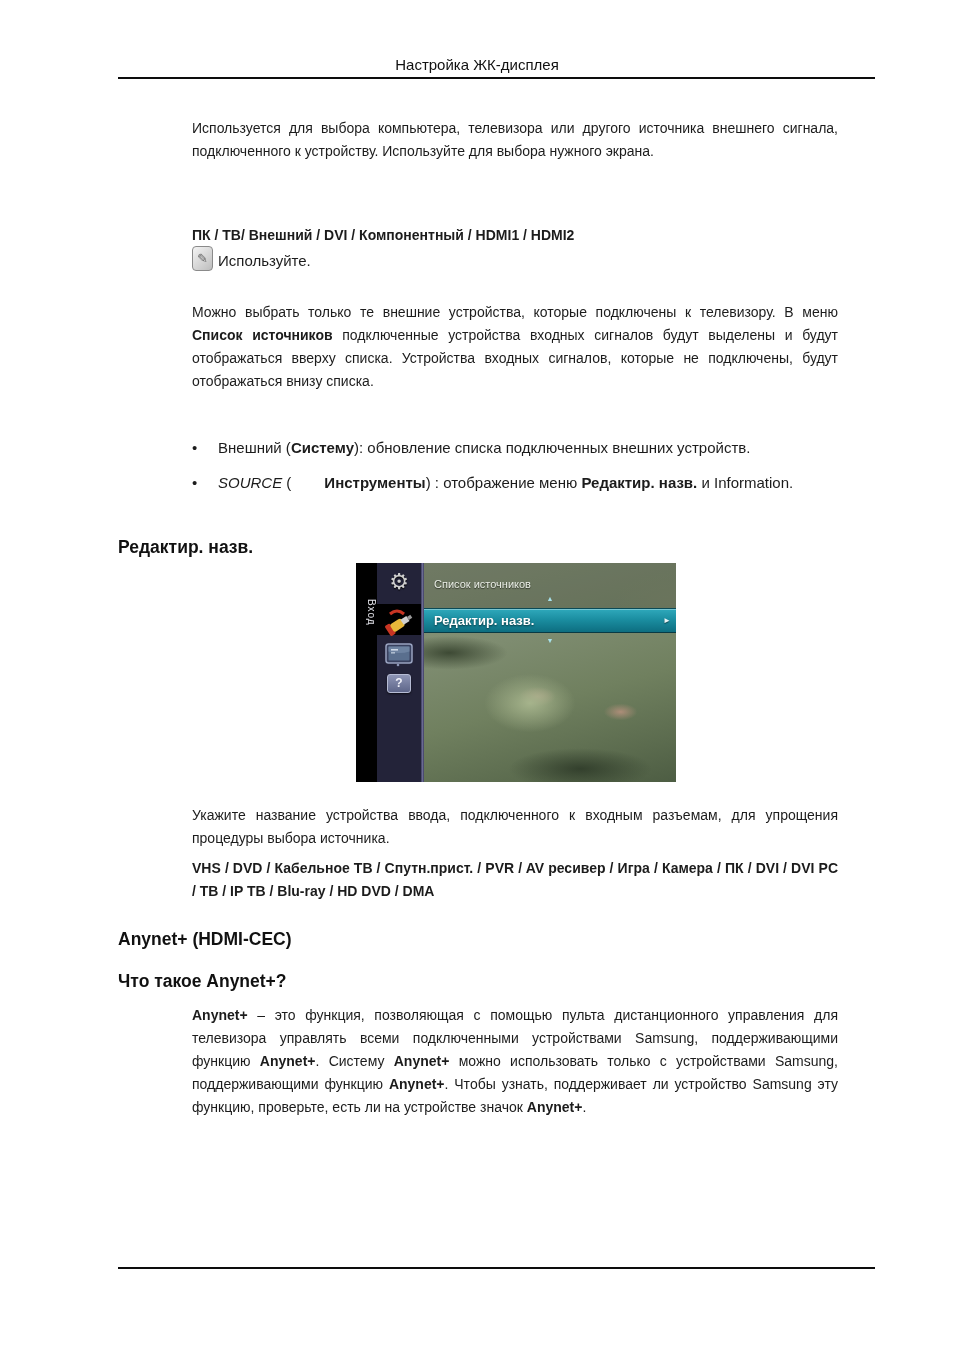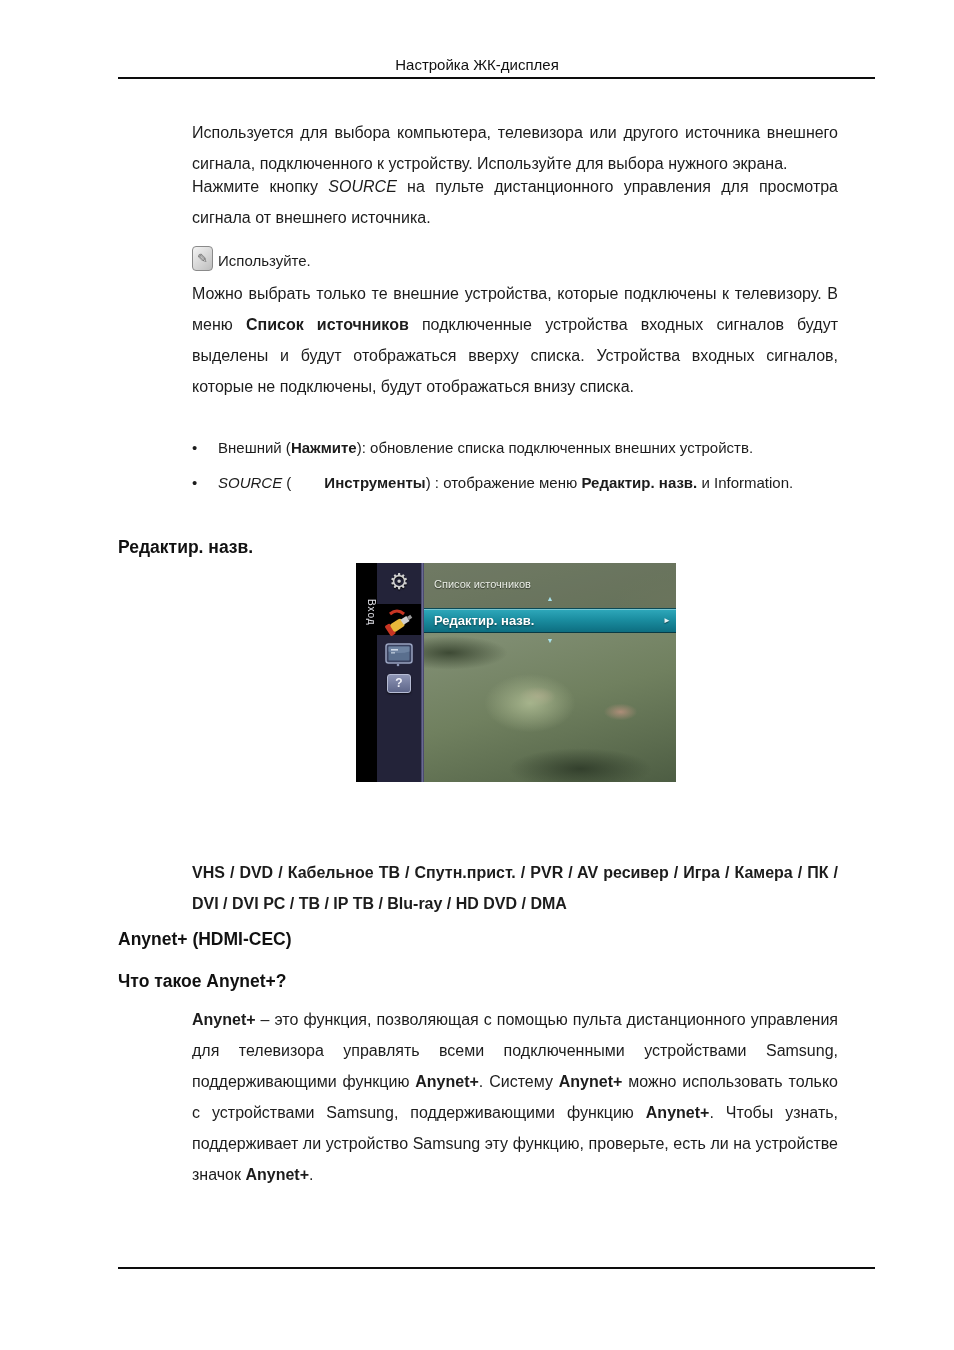--- a/index.html
+++ b/index.html
@@ -5,21 +5,21 @@
   html,body{margin:0;padding:0;background:#ffffff;}
   .page{
     position:relative;width:920px;height:1350px;background:#ffffff;
     font-family:"Liberation Sans",sans-serif;color:#1c1c1c;overflow:hidden;
   }
   .abs{position:absolute;}
   .doc-header{top:56px;left:0;width:954px;text-align:center;font-size:15px;color:#111;}
   .rule{height:2px;background:#0d0d0d;left:118px;width:757px;}
   .rule-top{top:77px;}
   .rule-bottom{top:1267px;}
-  .body-col{left:192px;width:646px;font-size:16px;line-height:31px;text-align:justify;}
+  .body-col{left:192px;width:646px;font-size:14px;line-height:23px;text-align:justify;}
   .heading{left:118px;font-size:17.5px;font-weight:700;color:#111;}
   .srcline{text-align:left;}
   .note-row{left:192px;display:flex;align-items:flex-end;gap:5px;}
   .note-icon{
     width:21px;height:25px;border-radius:4px;border:1.5px solid #8a8a8a;
     background:linear-gradient(135deg,#f4f4f4 0%,#d6d6d6 55%,#bdbdbd 100%);
     display:flex;align-items:center;justify-content:center;
     font-size:13px;color:#666;box-sizing:border-box;
   }
   .note-label{font-size:15px;padding-bottom:2px;}
@@ -78,32 +78,32 @@
 </style>
 </head>
 <body>
 
 <div class="page">
 
   <div class="abs doc-header">Настройка ЖК-дисплея</div>
   <div class="abs rule rule-top"></div>
 
   <div class="abs body-col" style="top:117px;"><span>Используется для выбора компьютера, телевизора или другого источника внешнего сигнала, подключенного к устройству. Используйте для выбора нужного экрана.</span></div>
-  <div class="abs body-col" style="top:171px;"><span>Нажмите кнопку </span><span style="font-style: italic;">SOURCE</span><span> на пульте дистанционного управления для просмотра сигнала от внешнего источника.</span></div>
+  <div class="abs body-col srcline" style="top:224px;"><span style="font-weight: 700;">ПК / ТВ/ Внешний / DVI / Компонентный / HDMI1 / HDMI2</span></div>
 
   <div class="abs note-row" style="top:246px;">
     <div class="note-icon">✎</div>
     <div class="note-label">Используйте.</div>
   </div>
 
-  <div class="abs body-col" style="top:278px;"><span>Можно выбрать только те внешние устройства, которые подключены к телевизору. В меню </span><span style="font-weight: 700;">Список источников</span><span> подключенные устройства входных сигналов будут выделены и будут отображаться вверху списка. Устройства входных сигналов, которые не подключены, будут отображаться внизу списка.</span></div>
+  <div class="abs body-col" style="top:301px;"><span>Можно выбрать только те внешние устройства, которые подключены к телевизору. В меню </span><span style="font-weight: 700;">Список источников</span><span> подключенные устройства входных сигналов будут выделены и будут отображаться вверху списка. Устройства входных сигналов, которые не подключены, будут отображаться внизу списка.</span></div>
 
   <div class="abs bullet-row" style="top:437px;">
     <span class="bullet-marker">•</span>
-    <span class="bullet-text"><span>Внешний (</span><span style="font-weight: 700;">Нажмите</span><span>): обновление списка подключенных внешних устройств.</span></span>
+    <span class="bullet-text"><span>Внешний (</span><span style="font-weight: 700;">Систему</span><span>): обновление списка подключенных внешних устройств.</span></span>
   </div>
   <div class="abs bullet-row" style="top:472px;">
     <span class="bullet-marker">•</span>
     <span class="bullet-text"><span style="font-style: italic;">SOURCE</span><span> (</span><span style="font-weight: 700; margin-left: 33px;">Инструменты</span><span>) : отображение меню </span><span style="font-weight: 700;">Редактир. назв.</span><span> и Information.</span></span>
   </div>
 
   <div class="abs heading" style="top:537px;">Редактир. назв.</div>
 
   <div class="abs tv">
     <div class="tv-strip">
@@ -144,20 +144,21 @@
       </div>
       <div class="menu-up">▲</div>
       <div class="menu-sel">
         <div class="menu-sel-label">Редактир. назв.</div>
         <div class="menu-sel-arrow">►</div>
       </div>
       <div class="menu-down">▼</div>
     </div>
   </div>
 
+  <div class="abs body-col" style="top:804px;"><span>Укажите название устройства ввода, подключенного к входным разъемам, для упрощения процедуры выбора источника.</span></div>
   <div class="abs body-col srcline" style="top:857px;text-align:justify;"><span style="font-weight: 700;">VHS / DVD / Кабельное ТВ / Спутн.прист. / PVR / AV ресивер / Игра / Камера / ПК / DVI / DVI PC / ТВ / IP ТВ / Blu-ray / HD DVD / DMA</span></div>
 
   <div class="abs heading" style="top:929px;">Anynet+ (HDMI-CEC)</div>
   <div class="abs heading" style="top:971px;">Что такое Anynet+?</div>
   <div class="abs body-col" style="top:1004px;"><span style="font-weight: 700;">Anynet+</span><span> – это функция, позволяющая с помощью пульта дистанционного управления для телевизора управлять всеми подключенными устройствами Samsung, поддерживающими функцию </span><span style="font-weight: 700;">Anynet+</span><span>. Систему </span><span style="font-weight: 700;">Anynet+</span><span> можно использовать только с устройствами Samsung, поддерживающими функцию </span><span style="font-weight: 700;">Anynet+</span><span>. Чтобы узнать, поддерживает ли устройство Samsung эту функцию, проверьте, есть ли на устройстве значок </span><span style="font-weight: 700;">Anynet+</span><span>.</span></div>
 
   <div class="abs rule rule-bottom"></div>
 </div>
 
 </body></html>

